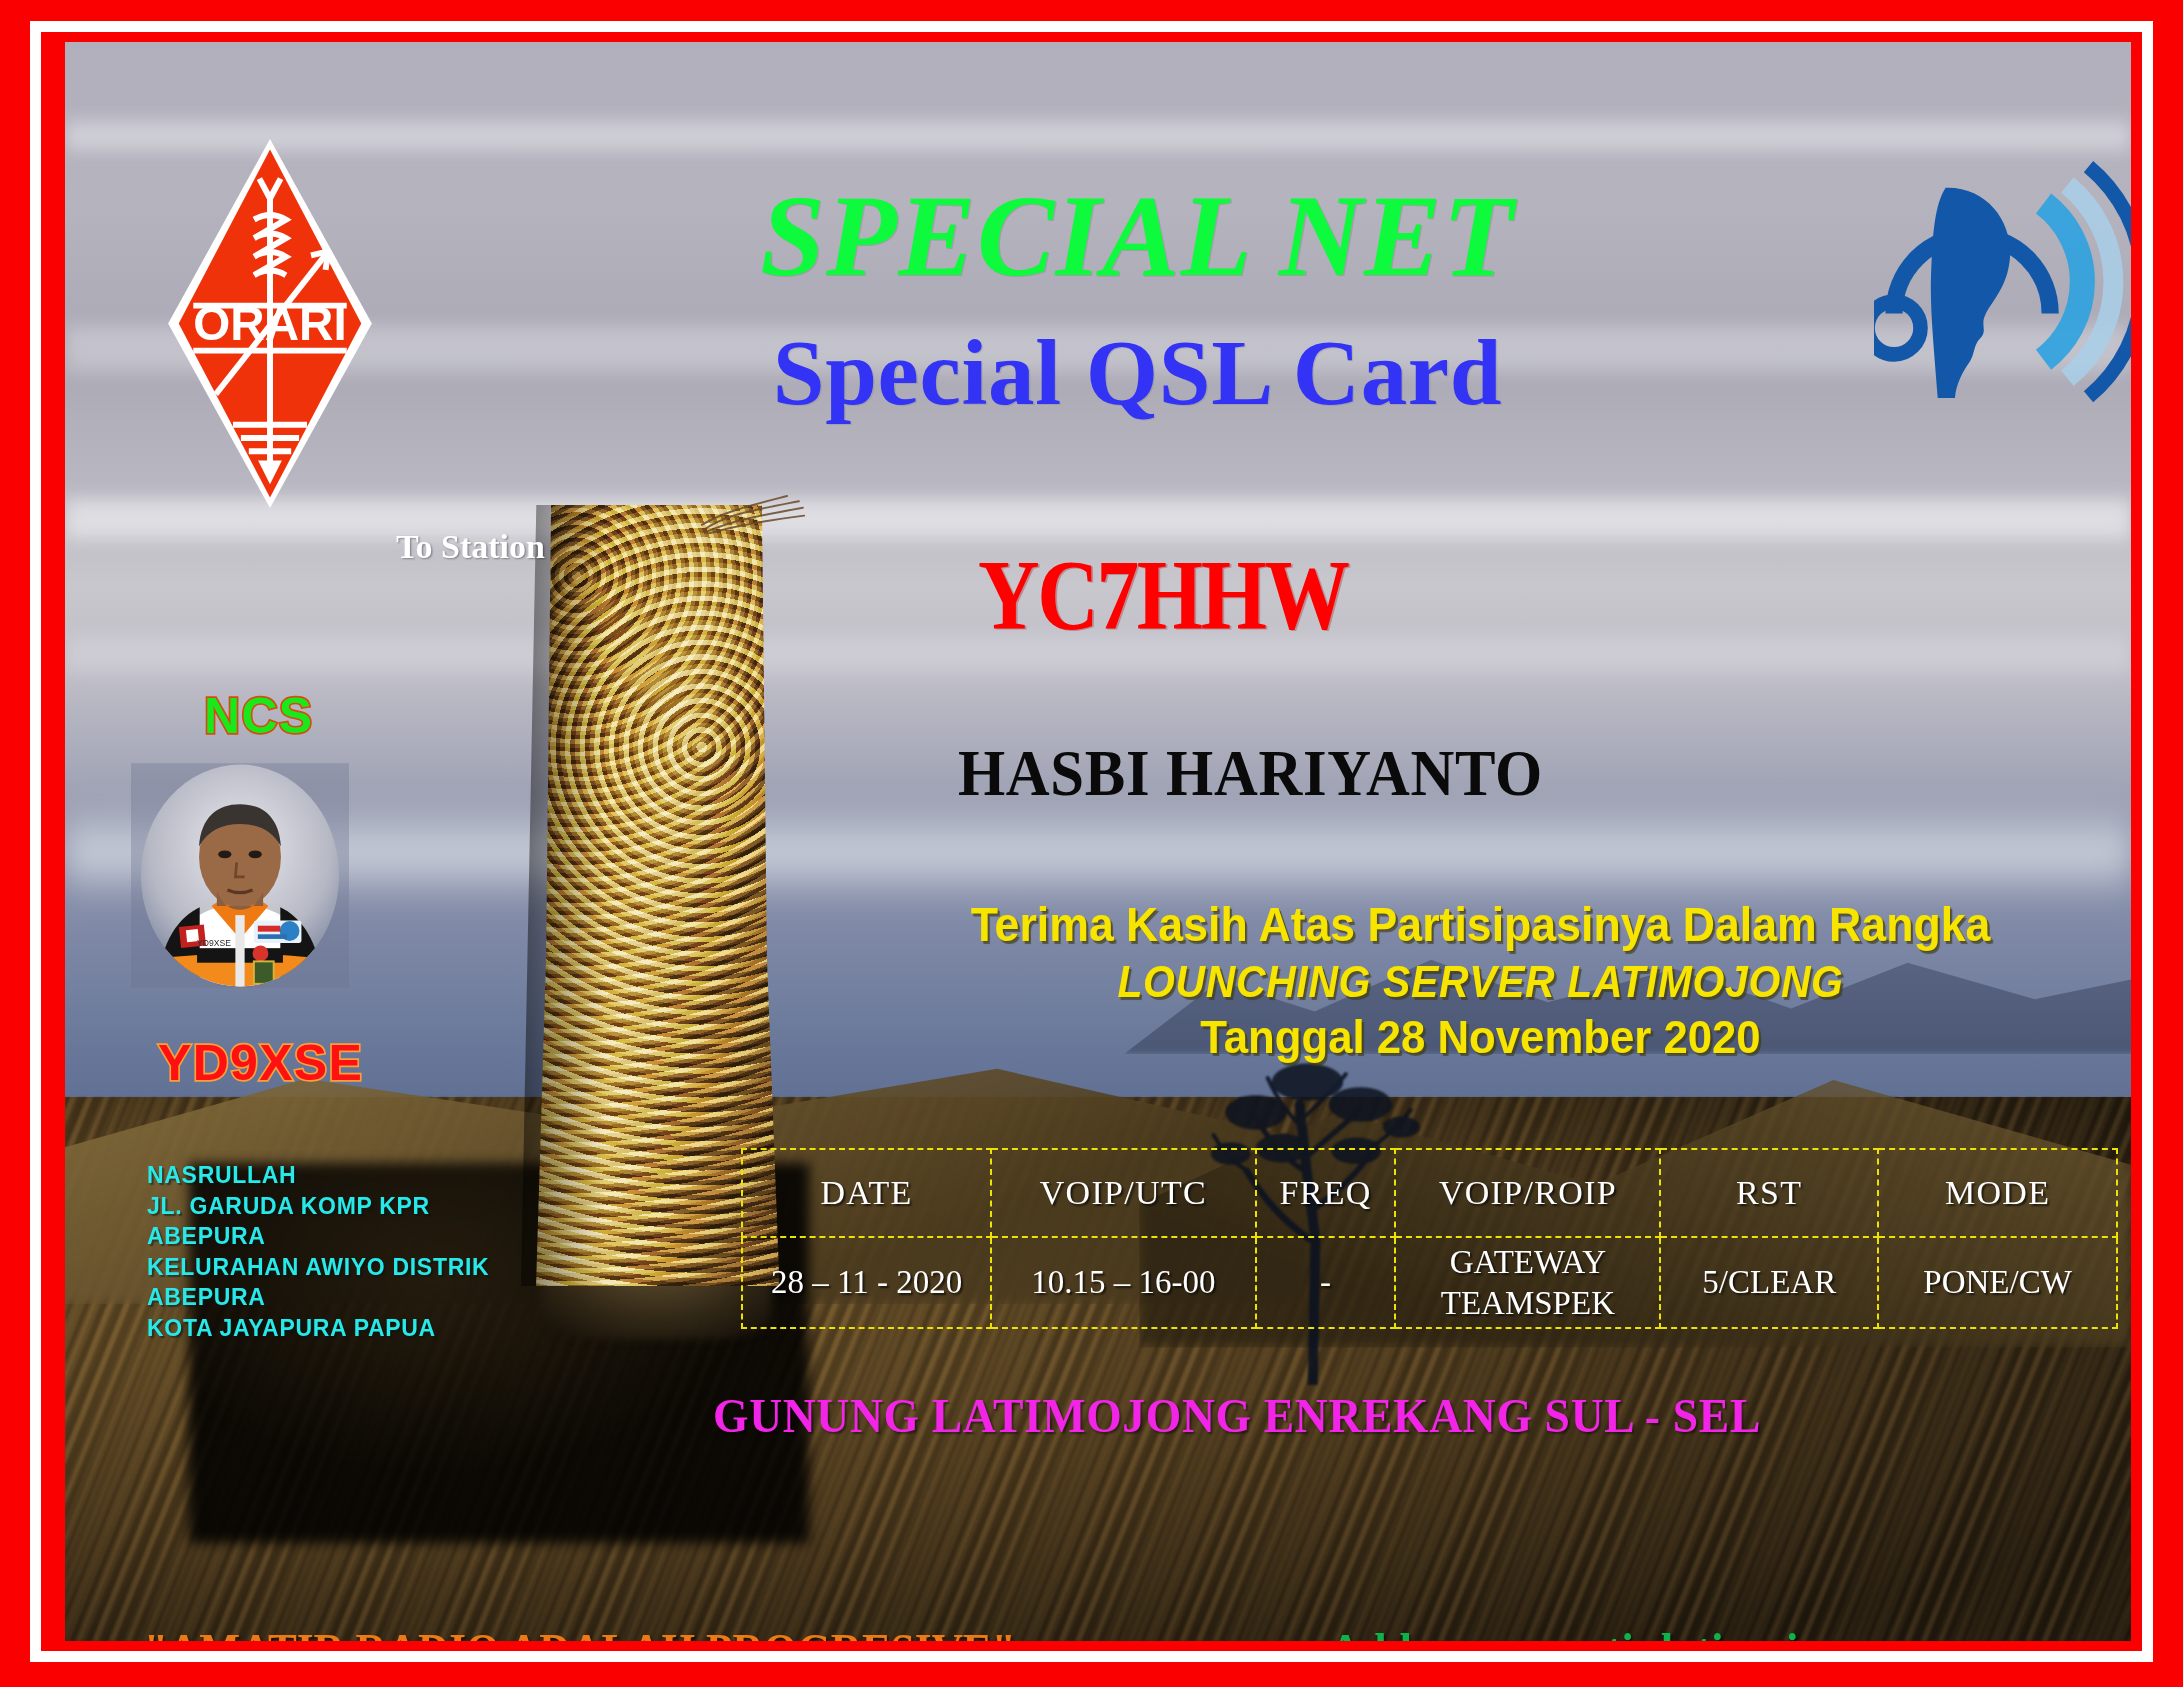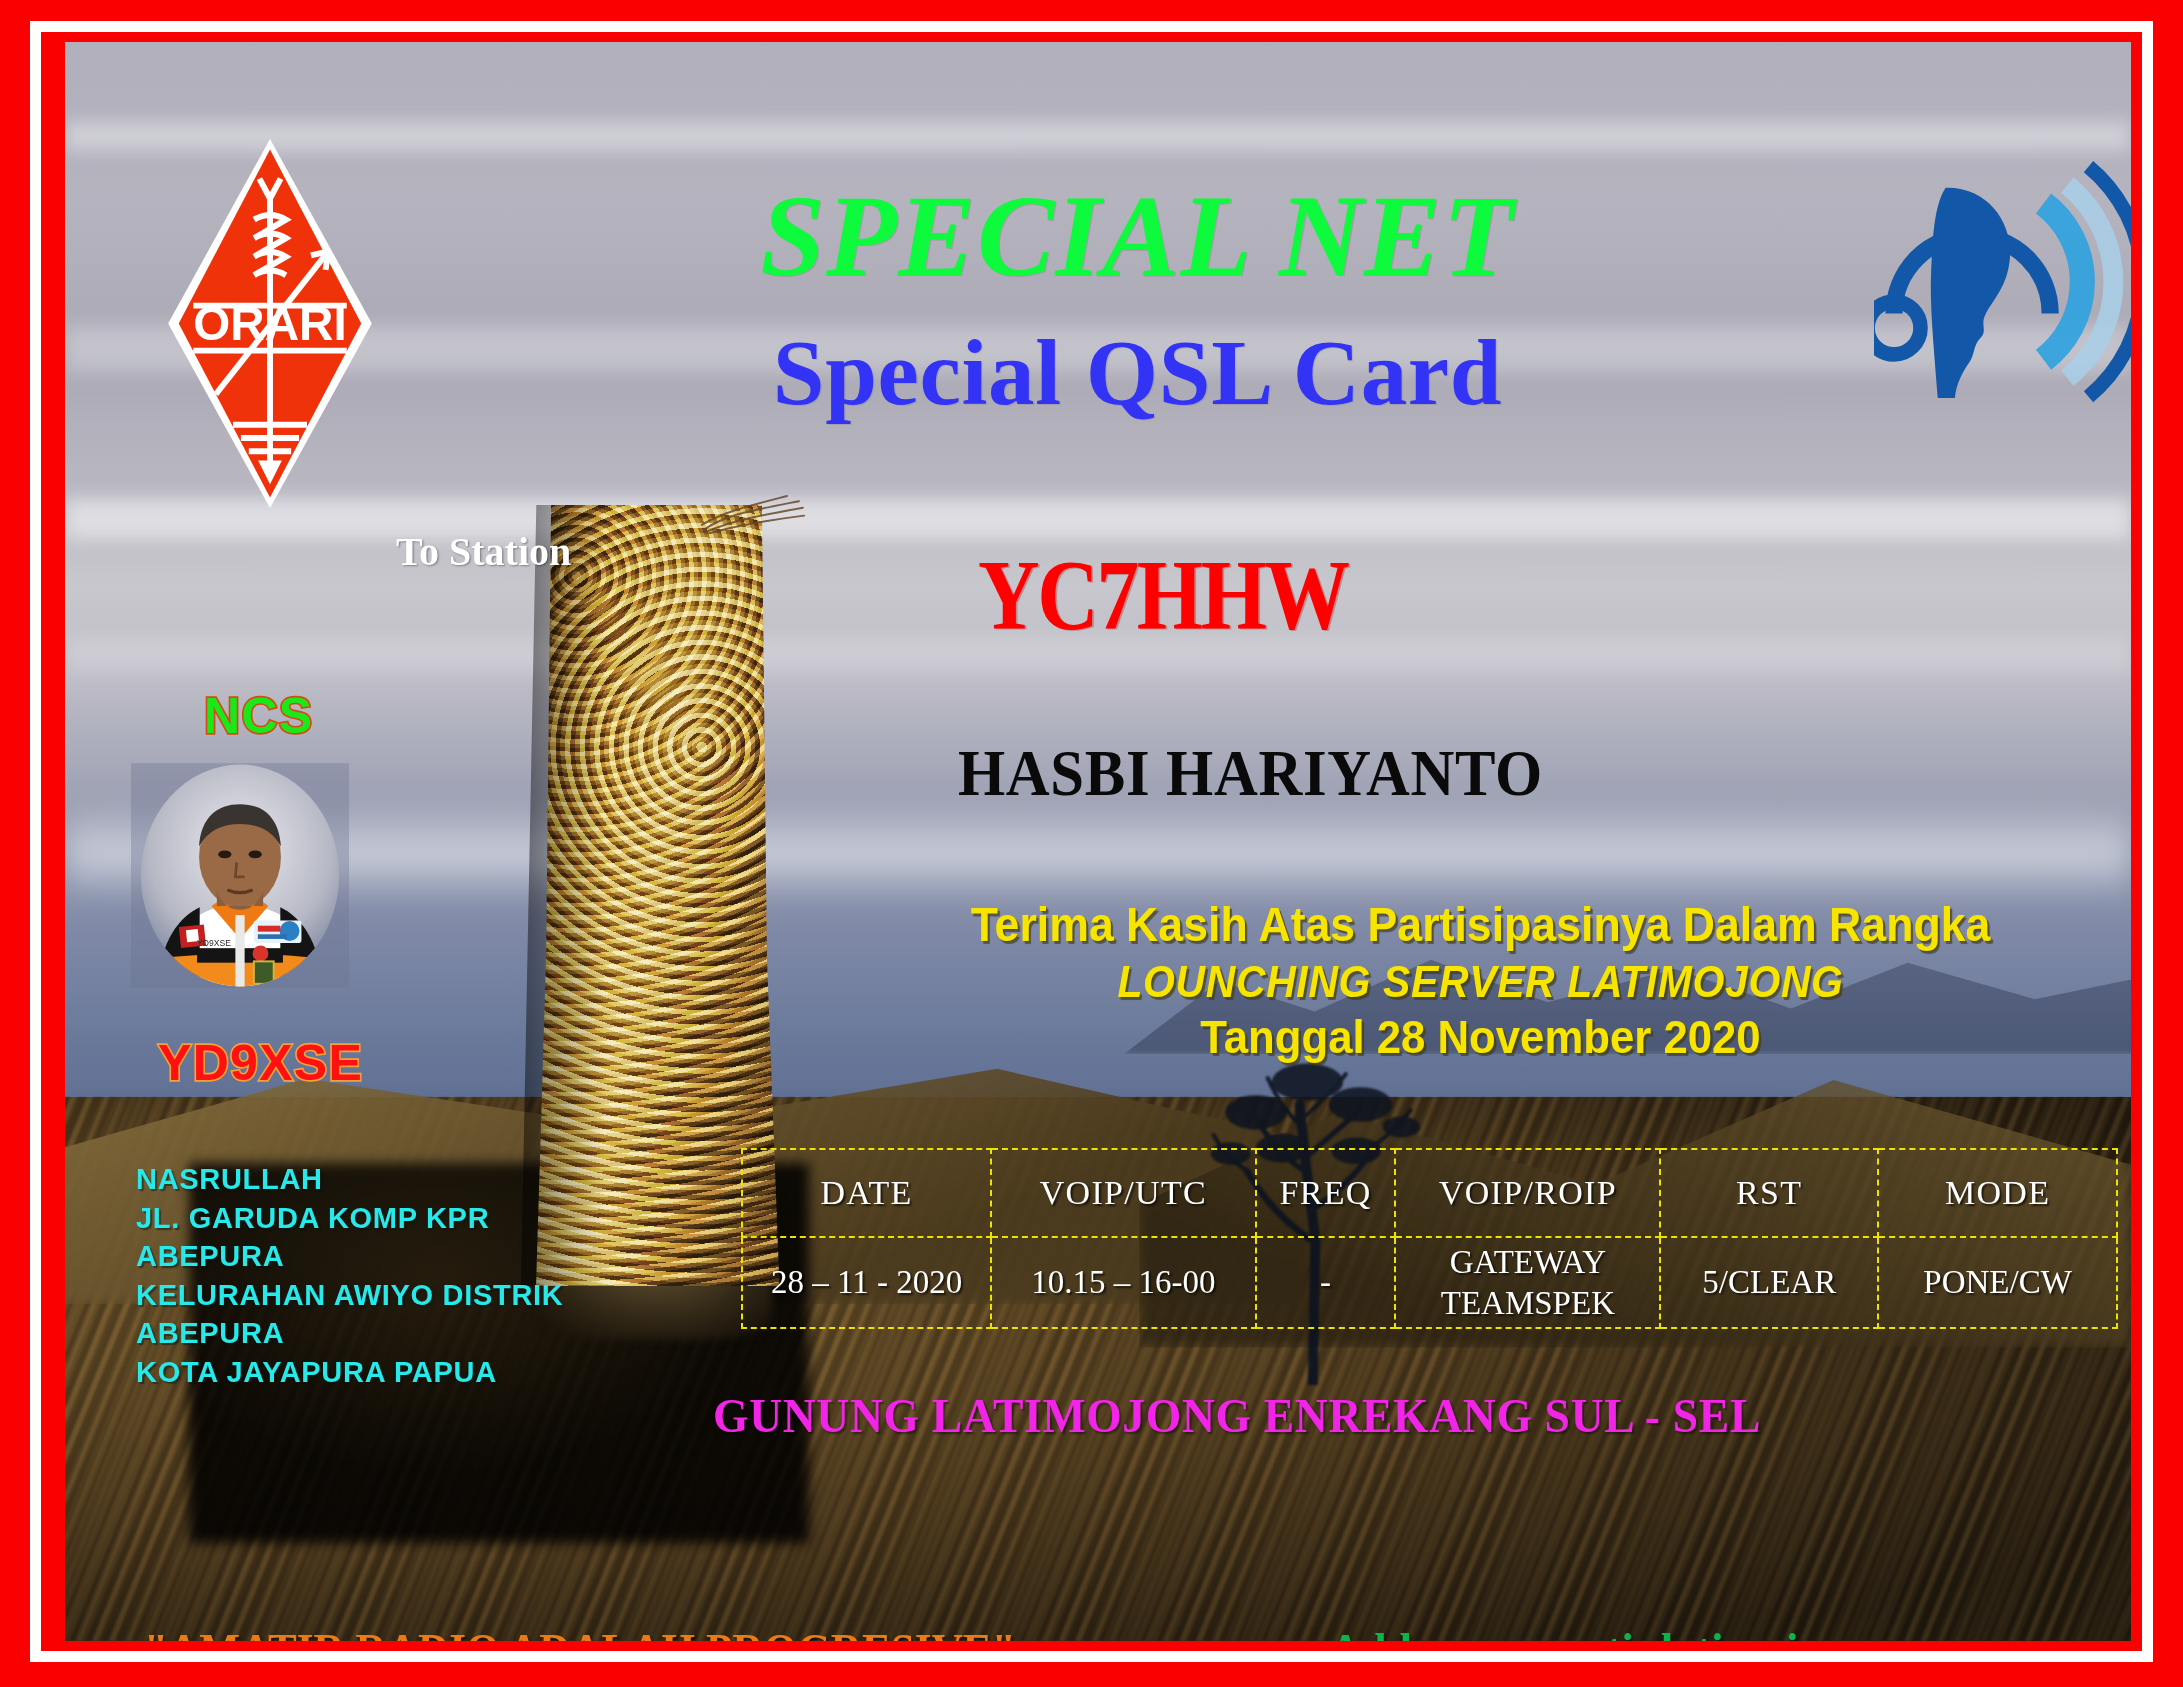--- a/index.html
+++ b/index.html
@@ -64,21 +64,21 @@
   .headset{left:1809px;top:106px;width:265px;height:258px;}
 
   
   .t-special{left:0;right:0;top:136px;text-align:center;font-size:116px;line-height:1;font-weight:700;font-style:italic;
     color:#0dfb3c;font-family:"Liberation Serif",serif;letter-spacing:1.3px;
     text-shadow:1.3px 1.3px 0 rgba(120,120,120,.30); padding-left:79px;}
   .t-qsl{left:0;right:0;top:284px;text-align:center;font-size:93px;line-height:1;font-weight:700;
     color:#3333f5;font-family:"Liberation Serif",serif;letter-spacing:0.7px;
     text-shadow:1.3px 1.3px 0 rgba(120,120,120,.25); padding-left:79px;}
 
-  .t-tostation{left:331px;top:486px;font-size:40px;font-weight:700;color:#ffffff;font-family:"Liberation Serif",serif;
+  .t-tostation{left:331px;top:486px;font-size:34px;font-weight:700;color:#ffffff;font-family:"Liberation Serif",serif;
     text-shadow:1.3px 1.3px 2px rgba(0,0,0,.35);}
 
   .t-call{left:913px;top:503px;font-size:99px;line-height:1;font-weight:700;color:#ff0000;
     font-family:"Liberation Serif",serif;letter-spacing:-2.6px;transform:scaleX(.86);transform-origin:left top;
     text-shadow:2px 1.3px 0 rgba(160,40,40,.35);}
 
   .t-name{left:893px;top:698px;font-size:66px;line-height:1;font-weight:700;color:#0a0a0a;
     font-family:"Liberation Serif",serif;letter-spacing:0.7px;transform:scaleX(.92);transform-origin:left top;}
 
   .ylines{left:767px;top:853px;width:1297px;text-align:center;font-family:"Liberation Sans",sans-serif;}
@@ -89,21 +89,21 @@
   .yl3{font-size:46px;transform:scaleX(.95);}
 
   
   .t-ncs{left:139px;top:645px;font-size:50px;font-weight:700;color:#19e81a;font-family:"Liberation Sans",sans-serif;
     -webkit-text-stroke:3.3px #d84a14;paint-order:stroke fill;letter-spacing:1.3px;}
   .op-photo{left:66px;top:721px;width:218px;height:225px;overflow:hidden;}
   .t-yd{left:93px;top:992px;font-size:50px;font-weight:700;color:#ff1111;font-family:"Liberation Sans",sans-serif;
     -webkit-text-stroke:3.3px #f6a23a;paint-order:stroke fill;letter-spacing:1.3px;}
 
   
-  .addr{left:71px;top:1118px;font-family:"Liberation Sans",sans-serif;font-size:29px;font-weight:700;
+  .addr{left:82px;top:1118px;font-family:"Liberation Sans",sans-serif;font-size:23px;font-weight:700;
     color:#28e9e9;line-height:1.33;letter-spacing:0.7px;
     text-shadow:2px 2px 1.3px rgba(0,20,20,.5);}
 
   
   .qtable{left:676px;top:1106px;width:1377px;border-collapse:collapse;}
   .qtable td{border:2.6px dashed #ece400;color:#ffffff;text-align:center;font-family:"Liberation Serif",serif;
     font-weight:400;text-shadow:2px 2px 2px rgba(0,0,0,.65);padding:0;}
   .qtable tr.head td{height:86px;font-size:34px;letter-spacing:1.3px;}
   .qtable tr.body td{height:89px;font-size:33px;line-height:1.22;}
   .col-date{width:251px}.col-time{width:265px}.col-freq{width:139px}

